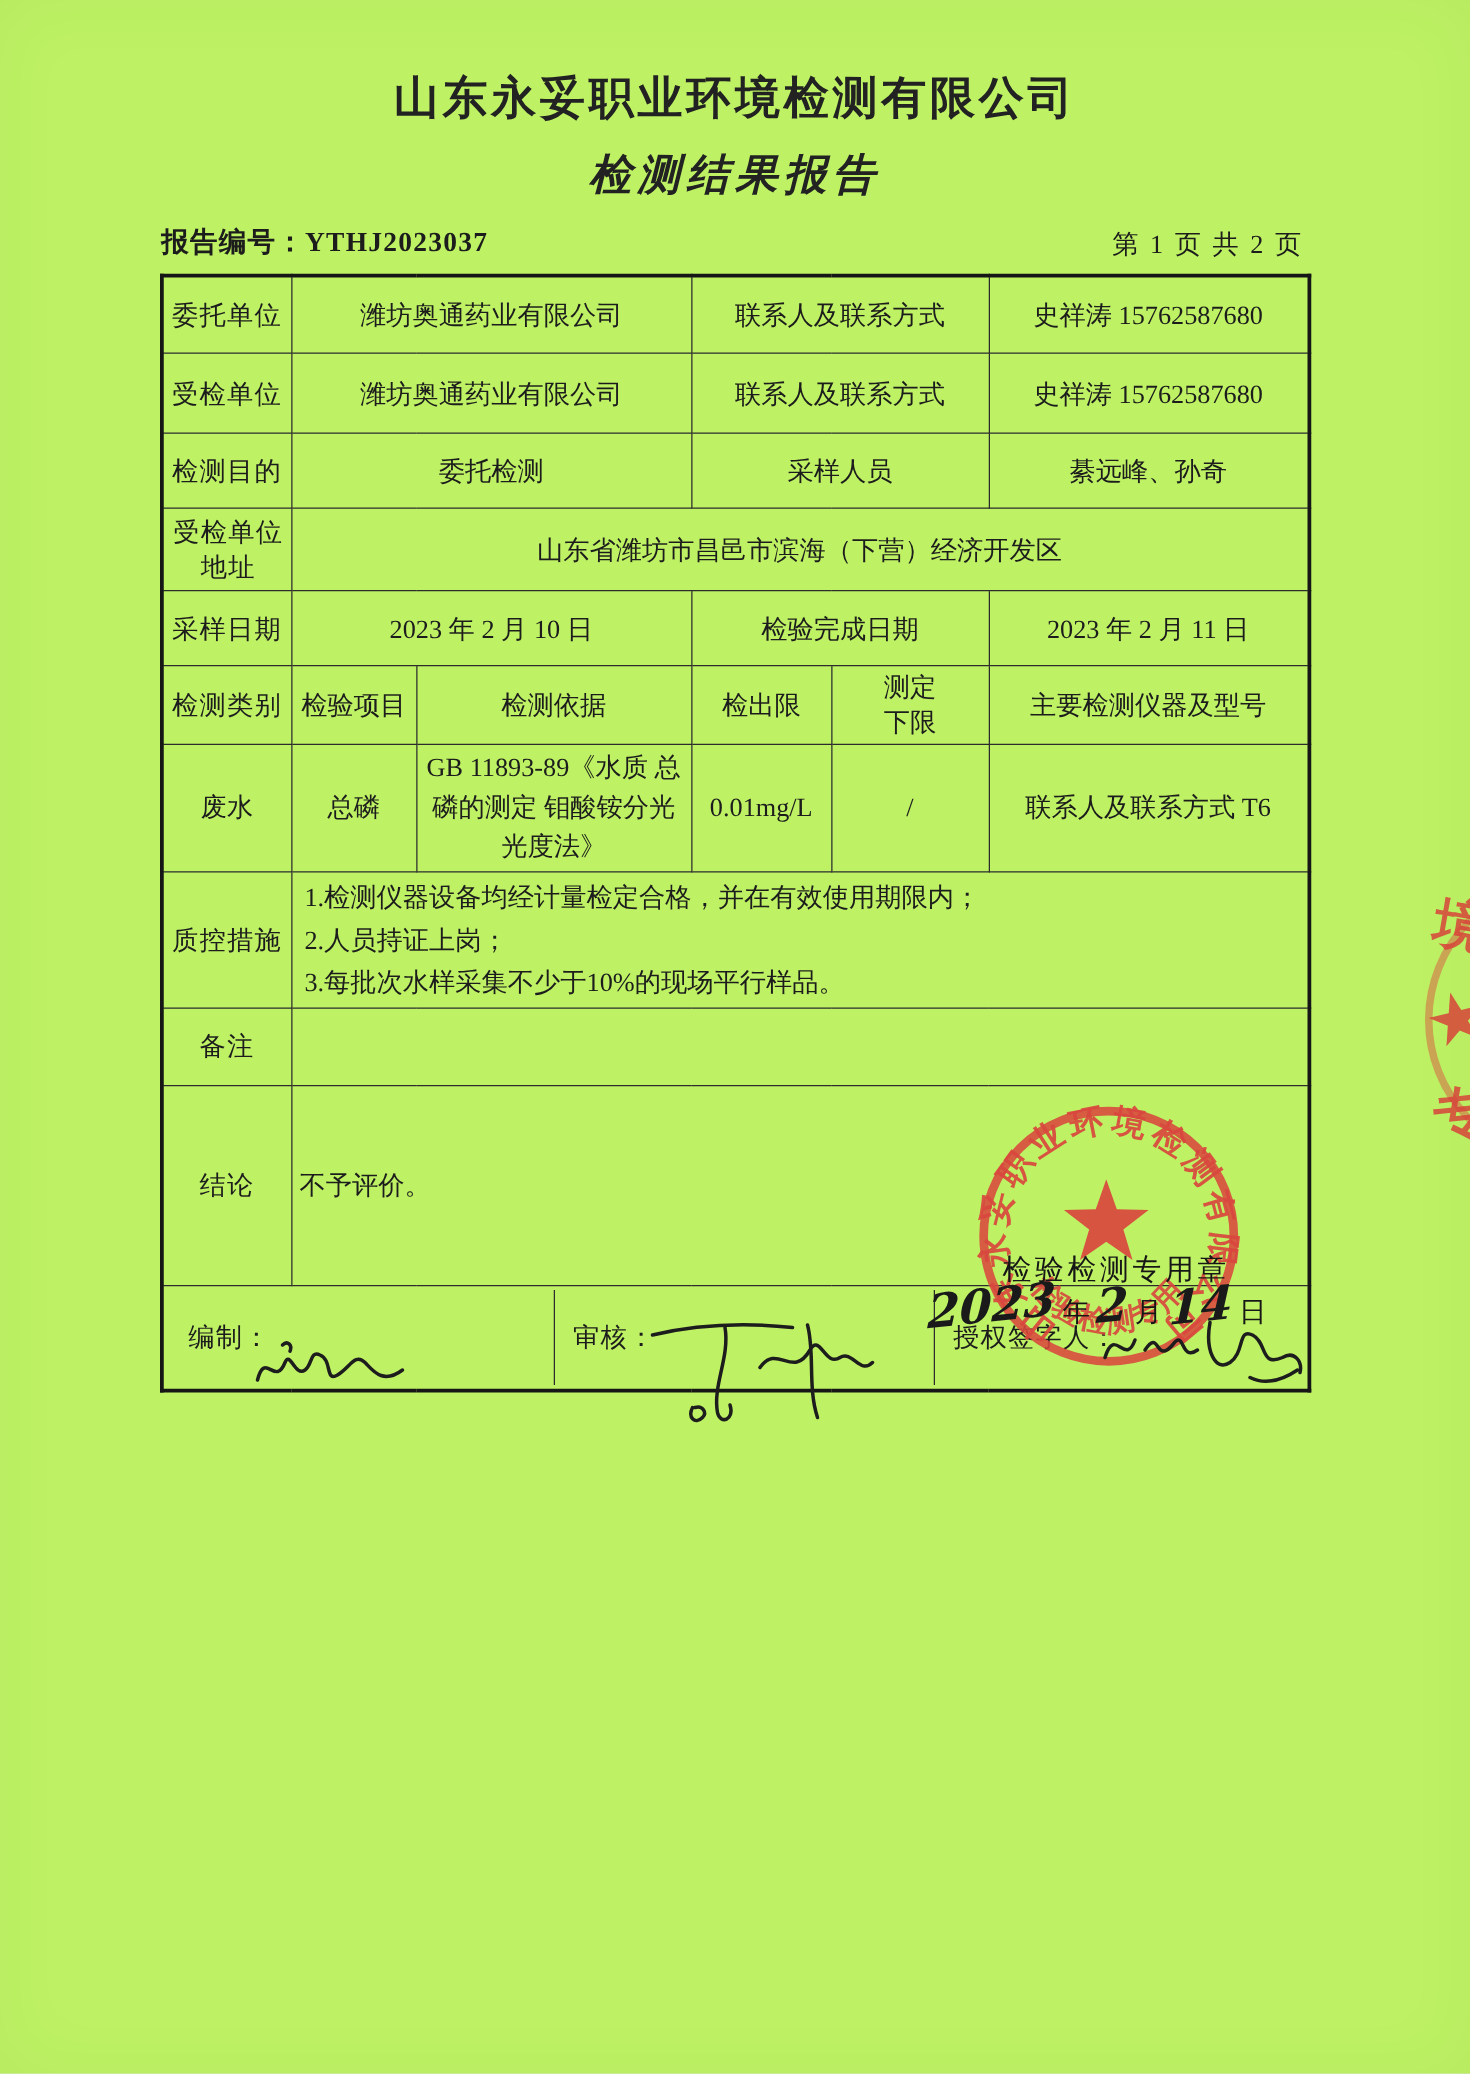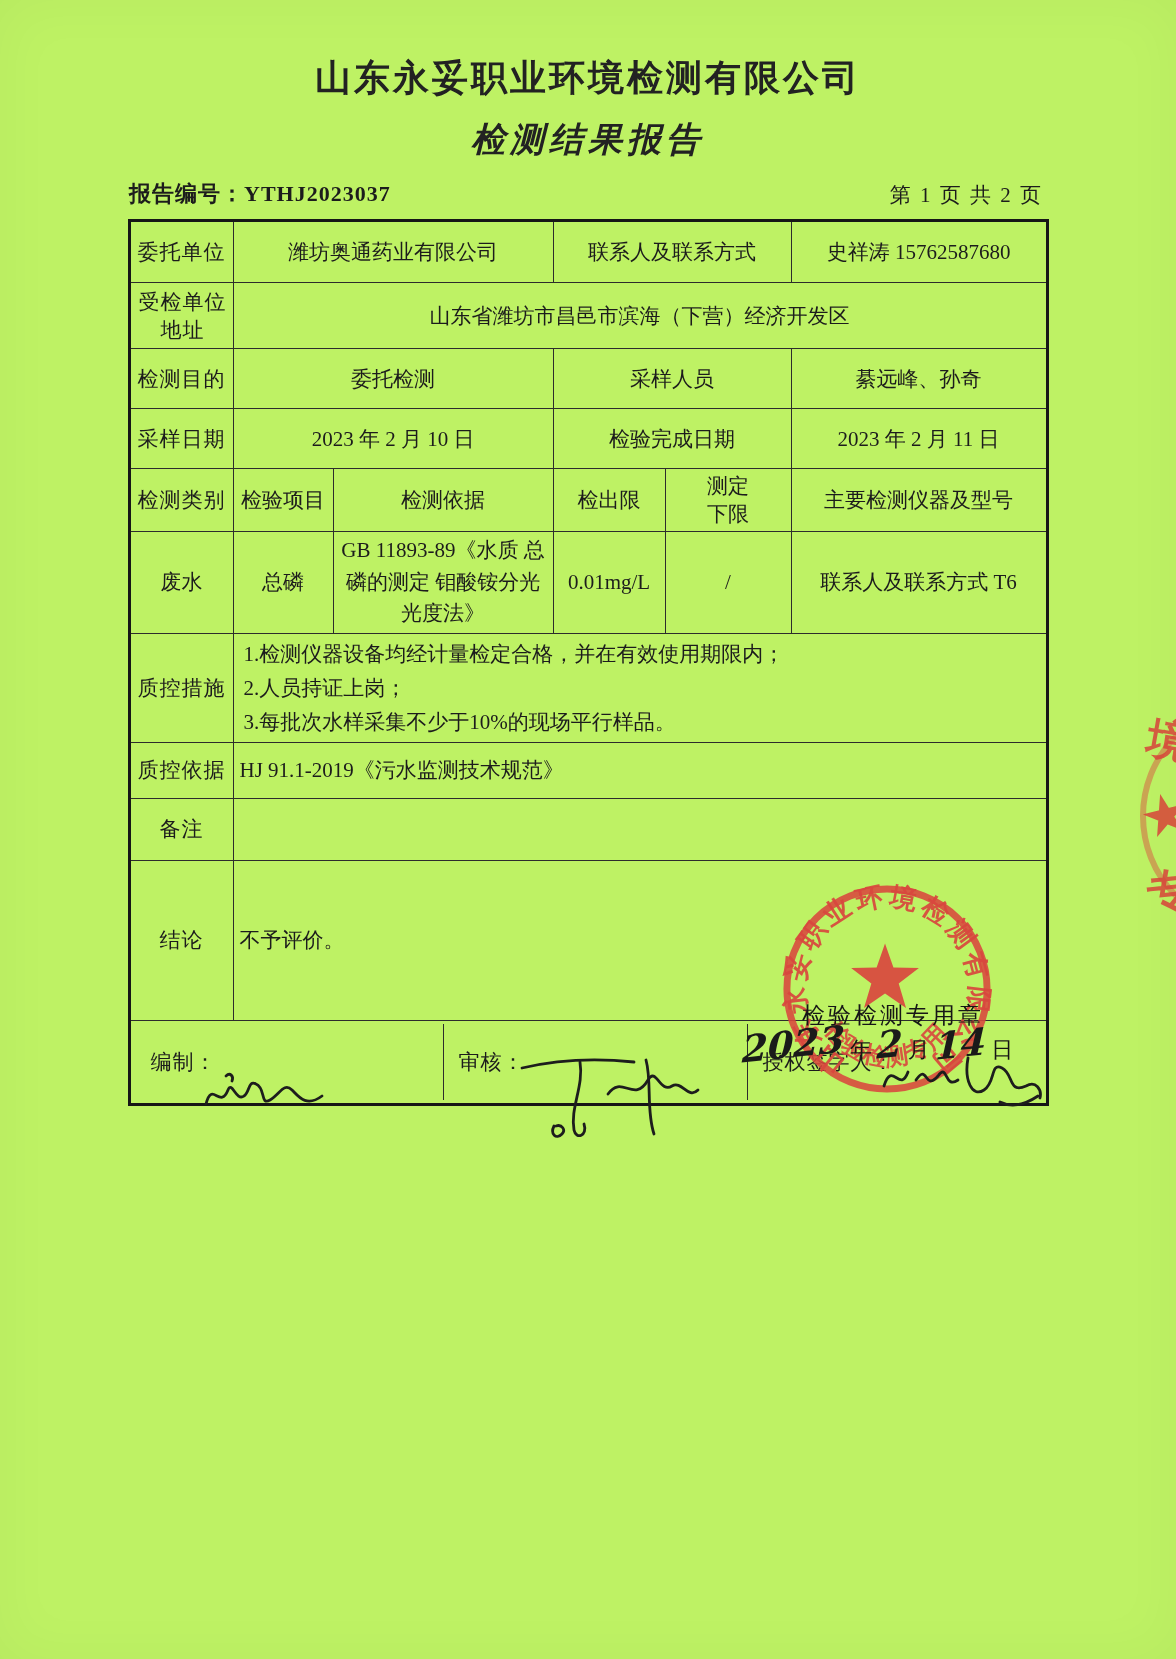--- a/index.html
+++ b/index.html
@@ -126,29 +126,35 @@
         <col style="width:126px">
         <col style="width:256px">
     </colgroup>
     <tbody>
         <tr style="height:62px">
       <td class="lbl">委托单位</td>
       <td colspan="2">潍坊奥通药业有限公司</td>
       <td colspan="2">联系人及联系方式</td>
       <td>史祥涛 15762587680</td>
     </tr>
-    <tr style="height:66px">
-      <td class="lbl addr-lbl"><span>受检单位地址</span></td>
-      <td colspan="5">山东省潍坊市昌邑市滨海（下营）经济开发区</td>
+    <tr style="height:64px">
+      <td class="lbl">受检单位</td>
+      <td colspan="2">潍坊奥通药业有限公司</td>
+      <td colspan="2">联系人及联系方式</td>
+      <td>史祥涛 15762587680</td>
     </tr>
     <tr style="height:60px">
       <td class="lbl">检测目的</td>
       <td colspan="2">委托检测</td>
       <td colspan="2">采样人员</td>
       <td>綦远峰、孙奇</td>
+    </tr>
+    <tr style="height:66px">
+      <td class="lbl addr-lbl"><span>受检单位地址</span></td>
+      <td colspan="5">山东省潍坊市昌邑市滨海（下营）经济开发区</td>
     </tr>
     <tr style="height:60px">
       <td class="lbl">采样日期</td>
       <td colspan="2">2023 年 2 月 10 日</td>
       <td colspan="2">检验完成日期</td>
       <td>2023 年 2 月 11 日</td>
     </tr>
     <tr style="height:62px">
       <td class="lbl">检测类别</td>
       <td>检验项目</td>
@@ -167,24 +173,20 @@
     </tr>
     <tr style="height:104px">
       <td class="lbl">质控措施</td>
       <td colspan="5" class="left">
         <div class="qc-lines">
           <div>1.检测仪器设备均经计量检定合格，并在有效使用期限内；</div>
           <div>2.人员持证上岗；</div>
           <div>3.每批次水样采集不少于10%的现场平行样品。</div>
         </div>
       </td>
-    </tr>
-    <tr style="height:56px">
-      <td class="lbl">质控依据</td>
-      <td colspan="5" class="left">HJ 91.1-2019《污水监测技术规范》</td>
     </tr>
     <tr style="height:62px">
       <td class="lbl">备注</td>
       <td colspan="5"></td>
     </tr>
     <tr style="height:160px">
       <td class="lbl">结论</td>
       <td colspan="5" class="conclusion-cell">不予评价。</td>
     </tr>
     <tr>

